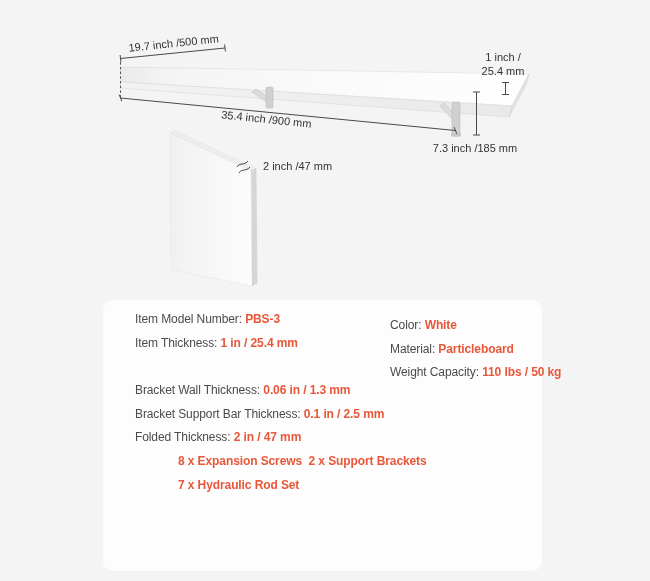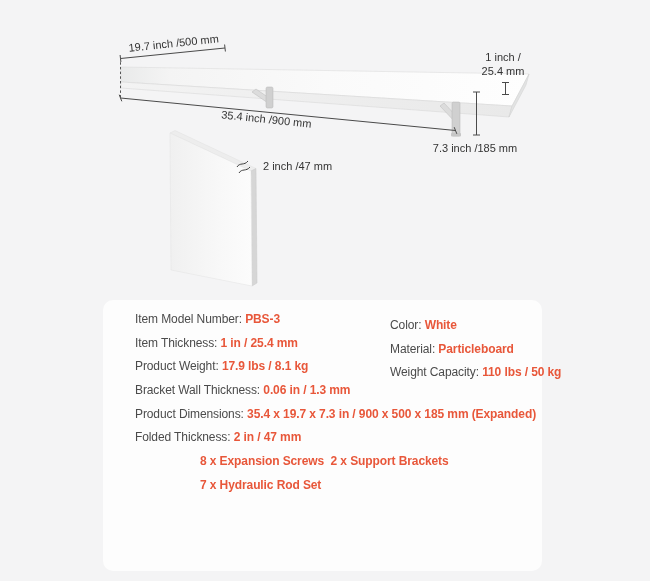--- a/index.html
+++ b/index.html
@@ -7,21 +7,21 @@
        font-family:"Liberation Sans",sans-serif;overflow:hidden;}
   .canvas{position:absolute;inset:0;}
   svg text{fill:#333;font-family:"Liberation Sans",sans-serif;font-size:11px;}
   .spec-card{position:absolute;left:103px;top:300px;width:439px;height:271px;
              background:#fdfdfd;border-radius:10px;box-sizing:border-box;
              padding:8px 0 0 32px;}
   .spec-row{position:relative;height:23.7px;line-height:23.7px;font-size:12px;
             letter-spacing:-0.1px;white-space:pre;}
   .spec-row .cell{display:inline-block;white-space:pre;}
   .spec-row .cell.right{position:absolute;left:255px;top:6px;}
-  .spec-row.indent .cell{margin-left:65px;}
+  .spec-row.indent .cell{margin-left:43px;}
   .lbl{color:#4b4b4b;}
   .val{color:#e8573a;font-weight:700;}
 </style>
 </head>
 <body>
 
 <div class="canvas">
 
   <svg width="650" height="300" viewBox="0 0 650 300">
     <defs>
@@ -101,21 +101,21 @@
       <path d="M239,173 C242,168 246,172 250,167"></path>
     </g>
     <text x="263" y="170">2 inch /47 mm</text>
   </svg>
 
   
   <div class="spec-card">
     <div id="spec-rows">
         <div class="spec-row"><span class="cell"><span class="lbl">Item Model Number: </span><span class="val">PBS-3</span></span><span class="cell right"><span class="lbl">Color: </span><span class="val">White</span></span></div>
         <div class="spec-row"><span class="cell"><span class="lbl">Item Thickness: </span><span class="val">1 in / 25.4 mm</span></span><span class="cell right"><span class="lbl">Material: </span><span class="val">Particleboard</span></span></div>
-        <div class="spec-row"><span class="cell"><span class="lbl">Product Weight: </span><span class="val">17.9 lbs / 8.1 kg</span></span><span class="cell right"><span class="lbl">Weight Capacity: </span><span class="val">110 lbs / 50 kg</span></span></div>
+        <div class="spec-row"><span class="cell right"><span class="lbl">Weight Capacity: </span><span class="val">110 lbs / 50 kg</span></span></div>
         <div class="spec-row"><span class="cell"><span class="lbl">Bracket Wall Thickness: </span><span class="val">0.06 in / 1.3 mm</span></span></div>
-        <div class="spec-row"><span class="cell"><span class="lbl">Product Dimensions: </span><span class="val">35.4 x 19.7 x 7.3 in / 900 x 500 x 185 mm (Expanded)</span></span></div>
+        <div class="spec-row"><span class="cell"><span class="lbl">Bracket Support Bar Thickness: </span><span class="val">0.1 in / 2.5 mm</span></span></div>
         <div class="spec-row"><span class="cell"><span class="lbl">Folded Thickness: </span><span class="val">2 in / 47 mm</span></span></div>
         <div class="spec-row indent"><span class="cell"><span class="val">8 x Expansion Screws  2 x Support Brackets</span></span></div>
         <div class="spec-row indent"><span class="cell"><span class="val">7 x Hydraulic Rod Set</span></span></div>
       </div>
   </div>
 </div>
 
 </body></html>

